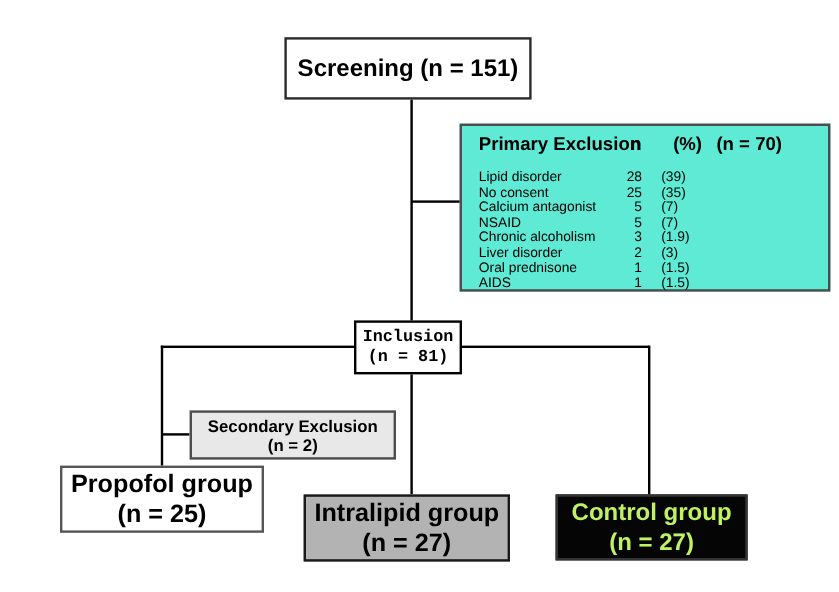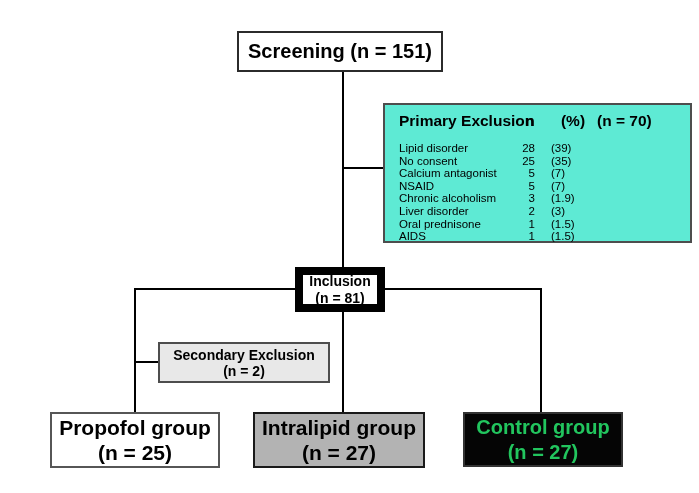--- a/index.html
+++ b/index.html
@@ -22,21 +22,21 @@
   .box {
     position: absolute;
     display: flex;
     flex-direction: column;
     align-items: center;
     justify-content: center;
     text-align: center;
     font-weight: bold;
   }
   .box-screening {
-    left: 237px; top: 31px; width: 206px; height: 41px;
+    left: 237px; top: 31px; width: 206px; height: 52px;
     background: #ffffff;
     border: 2px solid #2b2b2b;
     font-size: 20px;
   }
   .box-primary {
     left: 383px; top: 103px; width: 309px; height: 140px;
     background: #5eead4;
     border: 2px solid #4d4d4d;
     display: block;
     text-align: left;
@@ -56,49 +56,50 @@
     font-size: 11.5px;
     line-height: 12.6px;
     white-space: nowrap;
   }
   .pe-row .lbl { position: absolute; left: 0; }
   .pe-row .n   { position: absolute; left: 110px; width: 26px; text-align: right; }
   .pe-row .pct { position: absolute; left: 152px; }
   .box-inclusion {
     left: 295px; top: 267px; width: 90px; height: 45px;
     background: #ffffff;
-    border: 8px solid #000000;
+    border: 2px solid #000000;
     font-size: 14px;
     line-height: 17px;
+    font-family: Liberation Mono, monospace;
   }
   .box-secondary {
     left: 158px; top: 342px; width: 172px; height: 41px;
     background: #e8e8e8;
     border: 2px solid #4d4d4d;
     font-size: 14px;
     line-height: 16px;
   }
   .box-propofol {
-    left: 50px; top: 412px; width: 170px; height: 56px;
+    left: 50px; top: 388px; width: 170px; height: 56px;
     background: #ffffff;
     border: 2px solid #565656;
     font-size: 21px;
     line-height: 25px;
   }
   .box-intralipid {
     left: 253px; top: 412px; width: 172px; height: 56px;
     background: #b3b3b3;
     border: 2px solid #1a1a1a;
     font-size: 21px;
     line-height: 25px;
   }
   .box-control {
     left: 463px; top: 412px; width: 160px; height: 55px;
     background: #050505;
-    color: #22c55e;
+    color: #bef264;
     border: 2px solid #333;
     font-size: 20px;
     line-height: 25px;
   }
 </style>
 </head>
 <body>
 
 <div class="canvas">
 

